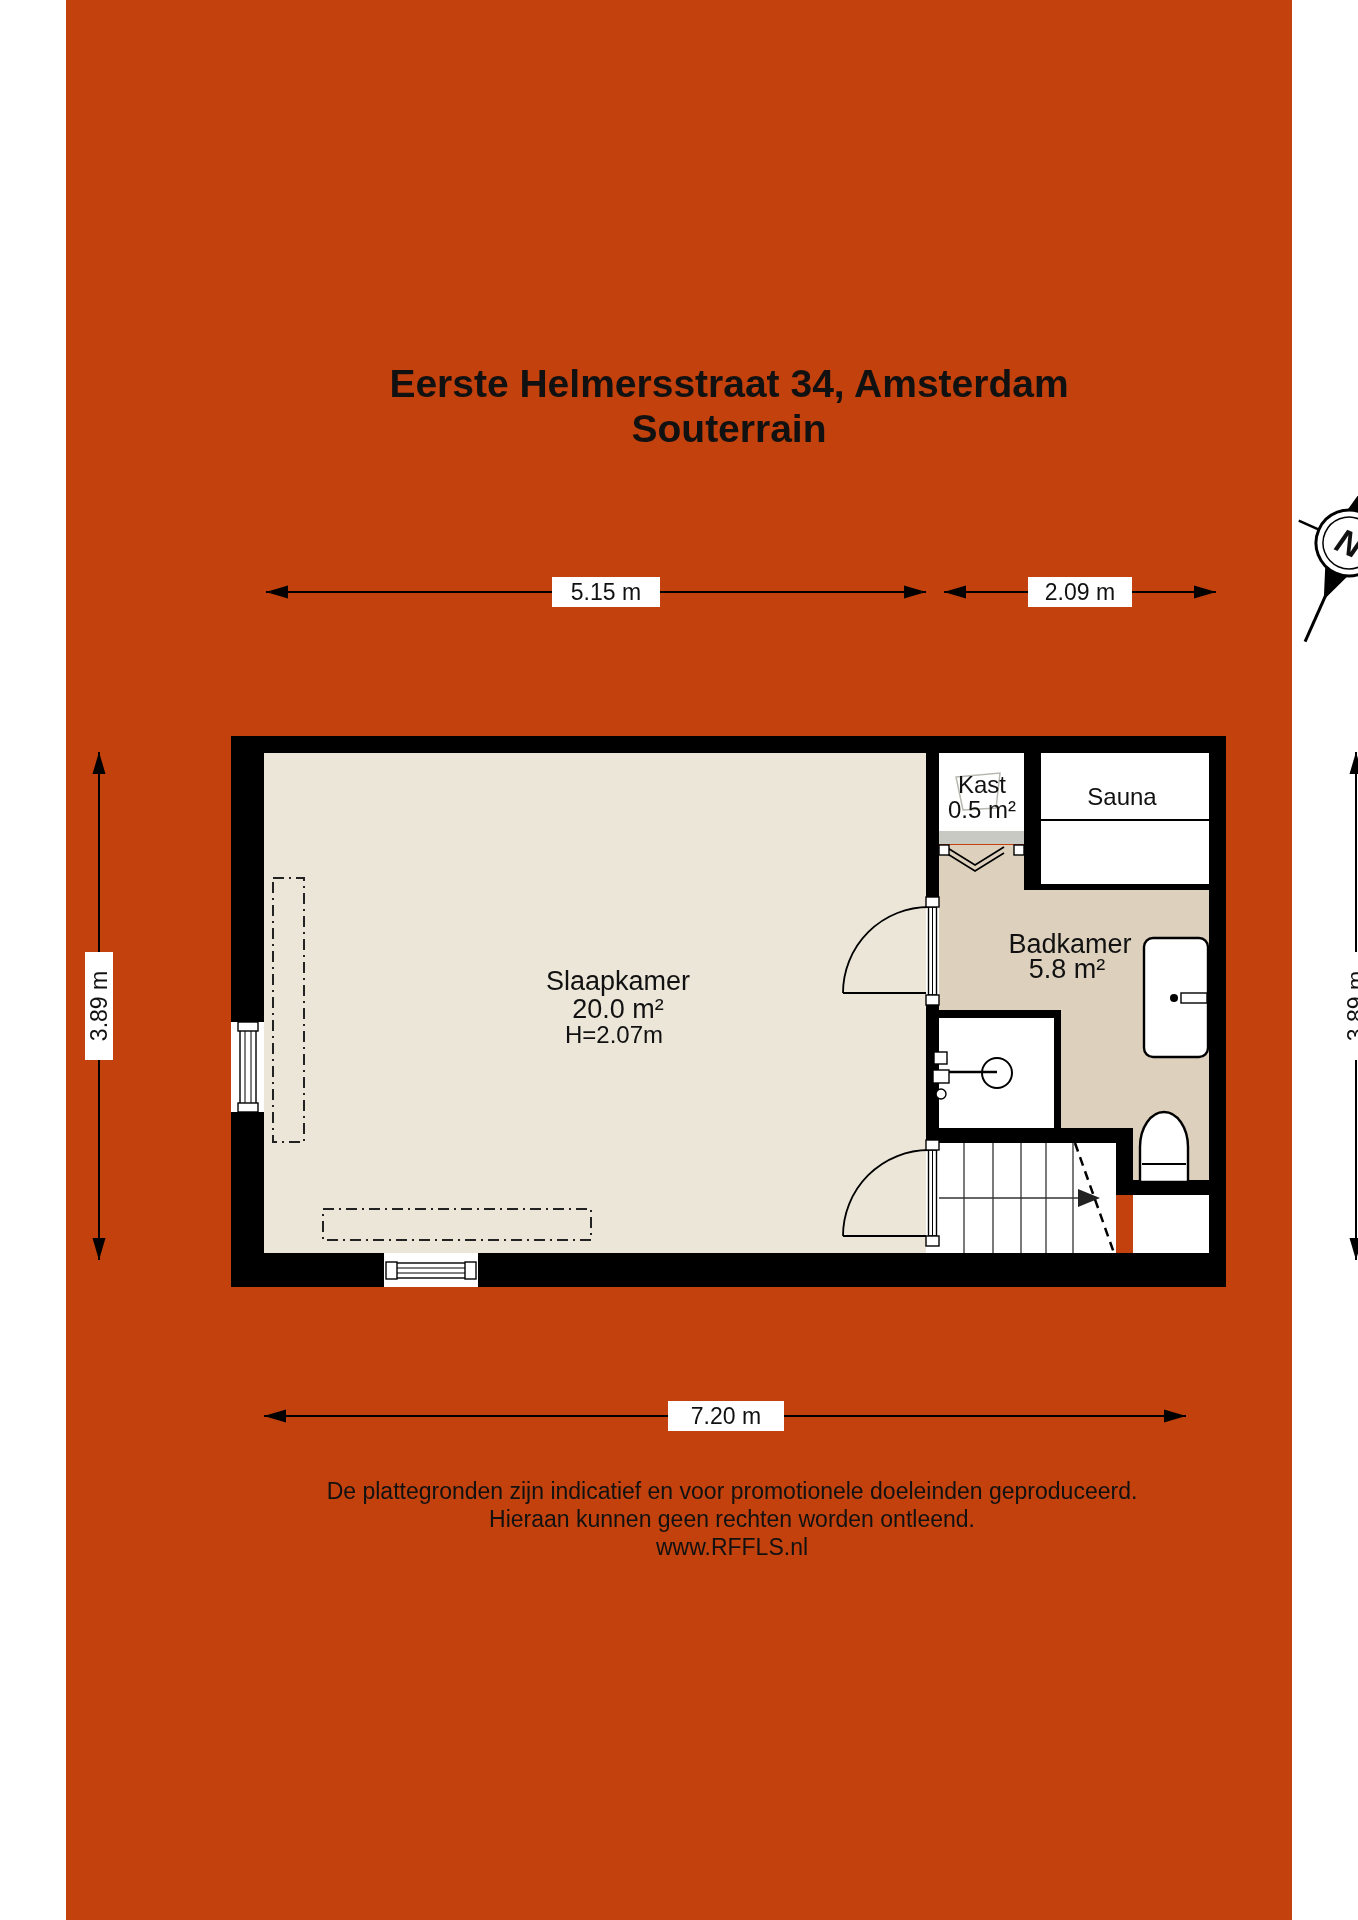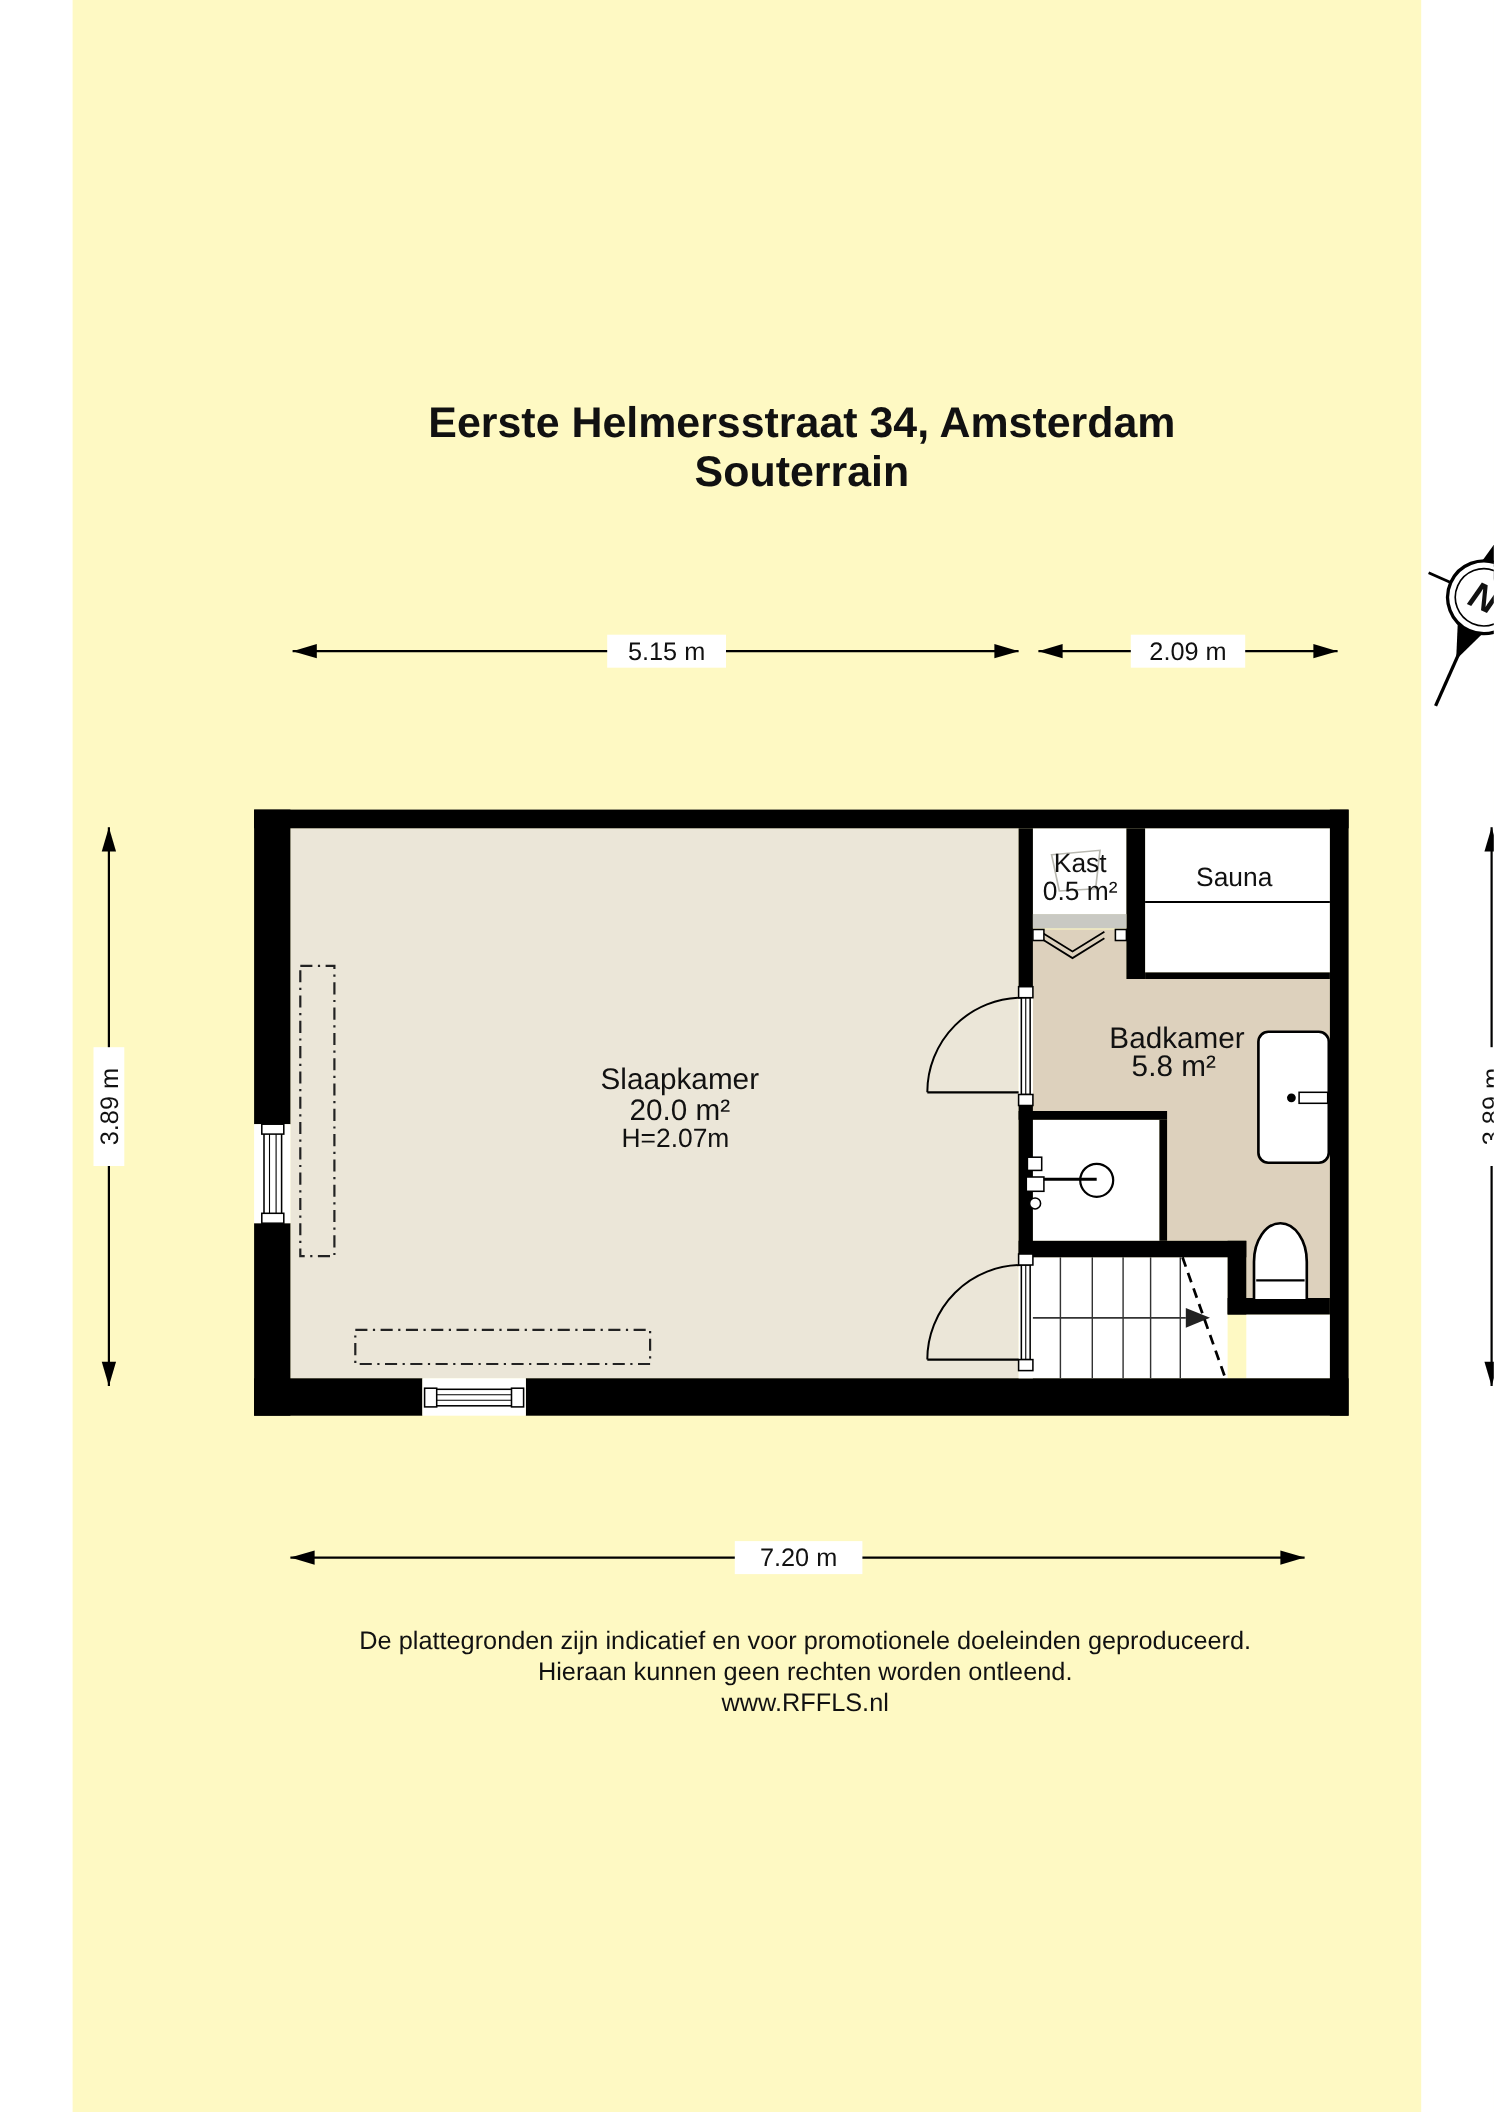--- a/index.html
+++ b/index.html
@@ -1,16 +1,16 @@
 <!DOCTYPE html>
 <html><head>
 <meta charset="utf-8">
 <style>
   html,body{margin:0;padding:0;background:#fff;}
-  .page{position:relative;width:1226px;height:1920px;background:#fef9c3;margin:0 auto;
+  .page{position:relative;width:1226px;height:1920px;background:#c2410c;margin:0 auto;
         font-family:"Liberation Sans",sans-serif;}
   svg{position:absolute;left:0;top:0;}
   .wall{fill:#000;}
   .white-room{fill:#fff;}
   .thin{stroke:#000;stroke-width:1.4;fill:#fff;}
   .sym{stroke:#000;fill:none;}
   .fix{stroke:#000;stroke-width:2.4;fill:#fff;}
   text{fill:#111;}
   .t-title{font-size:39px;font-weight:bold;text-anchor:middle;}
   .t-room{font-size:27px;text-anchor:middle;}

